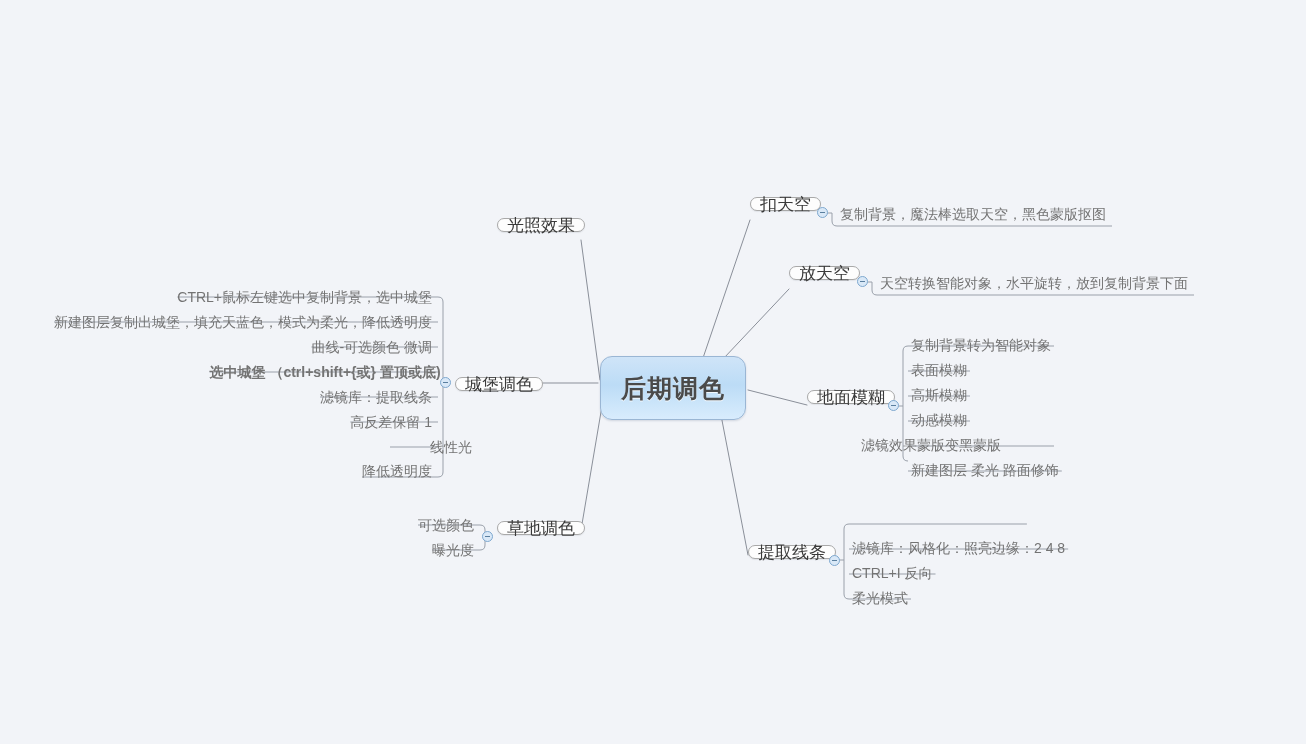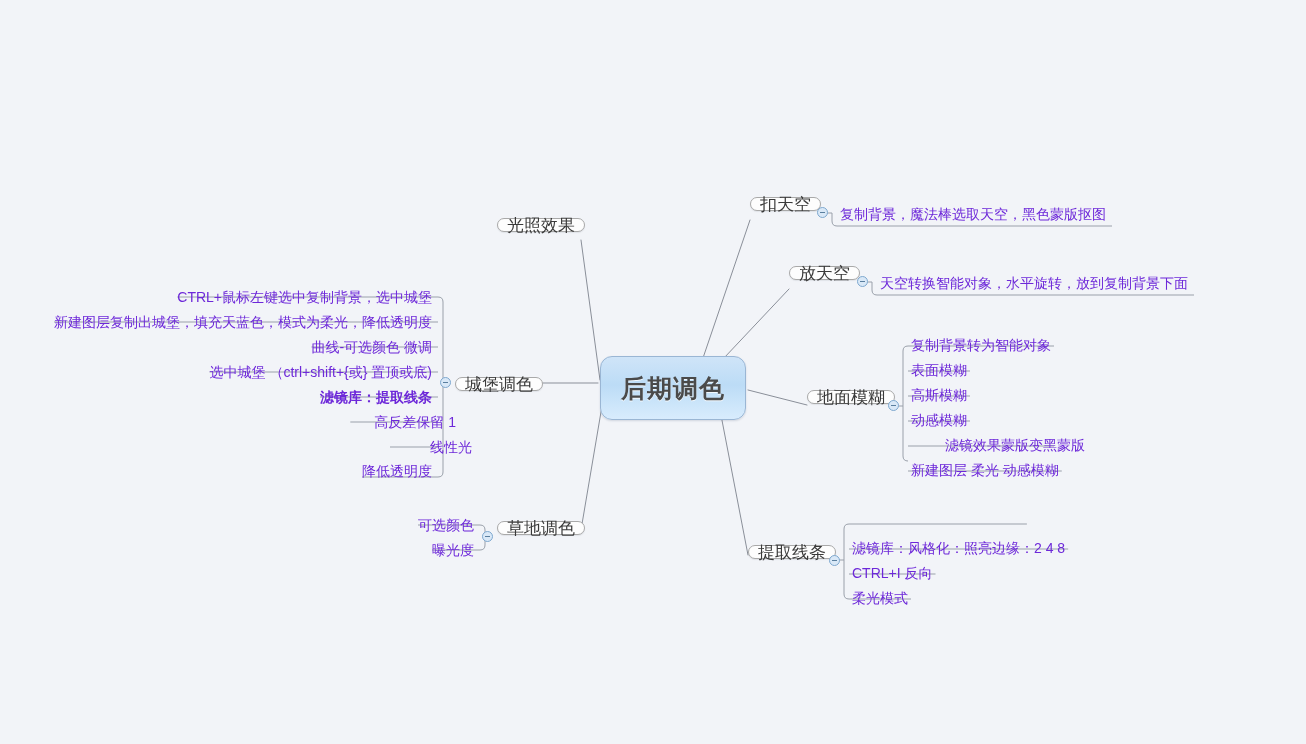--- a/index.html
+++ b/index.html
@@ -79,21 +79,21 @@
   .leaf-node {
     position: absolute;
     height: 24px;
     display: flex;
     align-items: center;
     white-space: nowrap;
     box-sizing: border-box;
   }
   .leaf-node .leaf-label {
     font-size: 14px;
-    color: #6d28d9;
+    color: #737373;
     white-space: nowrap;
     line-height: 1;
   }
 
   
   .collapse-toggle {
     position: absolute;
     width: 11px;
     height: 11px;
     border-radius: 50%;
@@ -215,27 +215,27 @@
 
   <div class="leaf-node" style="right: auto; top: 285px; justify-content: flex-end; left: 177.266px;">
     <span class="leaf-label">CTRL+鼠标左键选中复制背景，选中城堡</span>
   </div>
   <div class="leaf-node" style="right: auto; top: 310px; justify-content: flex-end; left: 54px;">
     <span class="leaf-label">新建图层复制出城堡，填充天蓝色，模式为柔光，降低透明度</span>
   </div>
   <div class="leaf-node" style="right: auto; top: 335px; justify-content: flex-end; left: 311.438px;">
     <span class="leaf-label">曲线-可选颜色 微调</span>
   </div>
-  <div class="leaf-node" style="right: auto; top: 360px; justify-content: flex-end; left: 209.516px;">
+  <div class="leaf-node" style="right: auto; top: 360px; justify-content: flex-end; left: 209.516px; font-weight: bold;">
     <span class="leaf-label">选中城堡 （ctrl+shift+{或} 置顶或底)</span>
   </div>
-  <div class="leaf-node" style="right: auto; top: 385px; justify-content: flex-end; left: 320px; font-weight: bold;">
+  <div class="leaf-node" style="right: auto; top: 385px; justify-content: flex-end; left: 320px;">
     <span class="leaf-label">滤镜库：提取线条</span>
   </div>
-  <div class="leaf-node" style="right: auto; top: 410px; justify-content: flex-end; left: 350.312px; margin-left: 24px;">
+  <div class="leaf-node" style="right: auto; top: 410px; justify-content: flex-end; left: 350.312px;">
     <span class="leaf-label">高反差保留 1</span>
   </div>
   <div class="leaf-node" style="right: auto; top: 435px; justify-content: flex-end; left: 390px; margin-left: 40px;">
     <span class="leaf-label">线性光</span>
   </div>
   <div class="leaf-node" style="right: auto; top: 460px; justify-content: flex-end; left: 362px; font-family: Liberation Serif, serif;">
     <span class="leaf-label">降低透明度</span>
   </div>
 
   <div class="leaf-node" style="right: auto; top: 513px; justify-content: flex-start; left: 418px;">
@@ -258,25 +258,25 @@
   </div>
   <div class="leaf-node" style="left:911px; top:358px;">
     <span class="leaf-label">表面模糊</span>
   </div>
   <div class="leaf-node" style="left:911px; top:383px;">
     <span class="leaf-label">高斯模糊</span>
   </div>
   <div class="leaf-node" style="left:911px; top:408px;">
     <span class="leaf-label">动感模糊</span>
   </div>
-  <div class="leaf-node" style="left:945px; top:433px;text-align:center;">
+  <div class="leaf-node" style="left:861px; top:433px;text-align:center;">
     <span class="leaf-label">滤镜效果蒙版变黑蒙版</span>
   </div>
   <div class="leaf-node" style="left:911px; top:458px;">
-    <span class="leaf-label">新建图层 柔光 动感模糊</span>
+    <span class="leaf-label">新建图层 柔光 路面修饰</span>
   </div>
 
   <div class="leaf-node" style="left:852px; top:536px;">
     <span class="leaf-label">滤镜库：风格化：照亮边缘：2 4 8</span>
   </div>
   <div class="leaf-node" style="left:852px; top:561px;">
     <span class="leaf-label">CTRL+I 反向</span>
   </div>
   <div class="leaf-node" style="left:852px; top:586px;">
     <span class="leaf-label">柔光模式</span>

